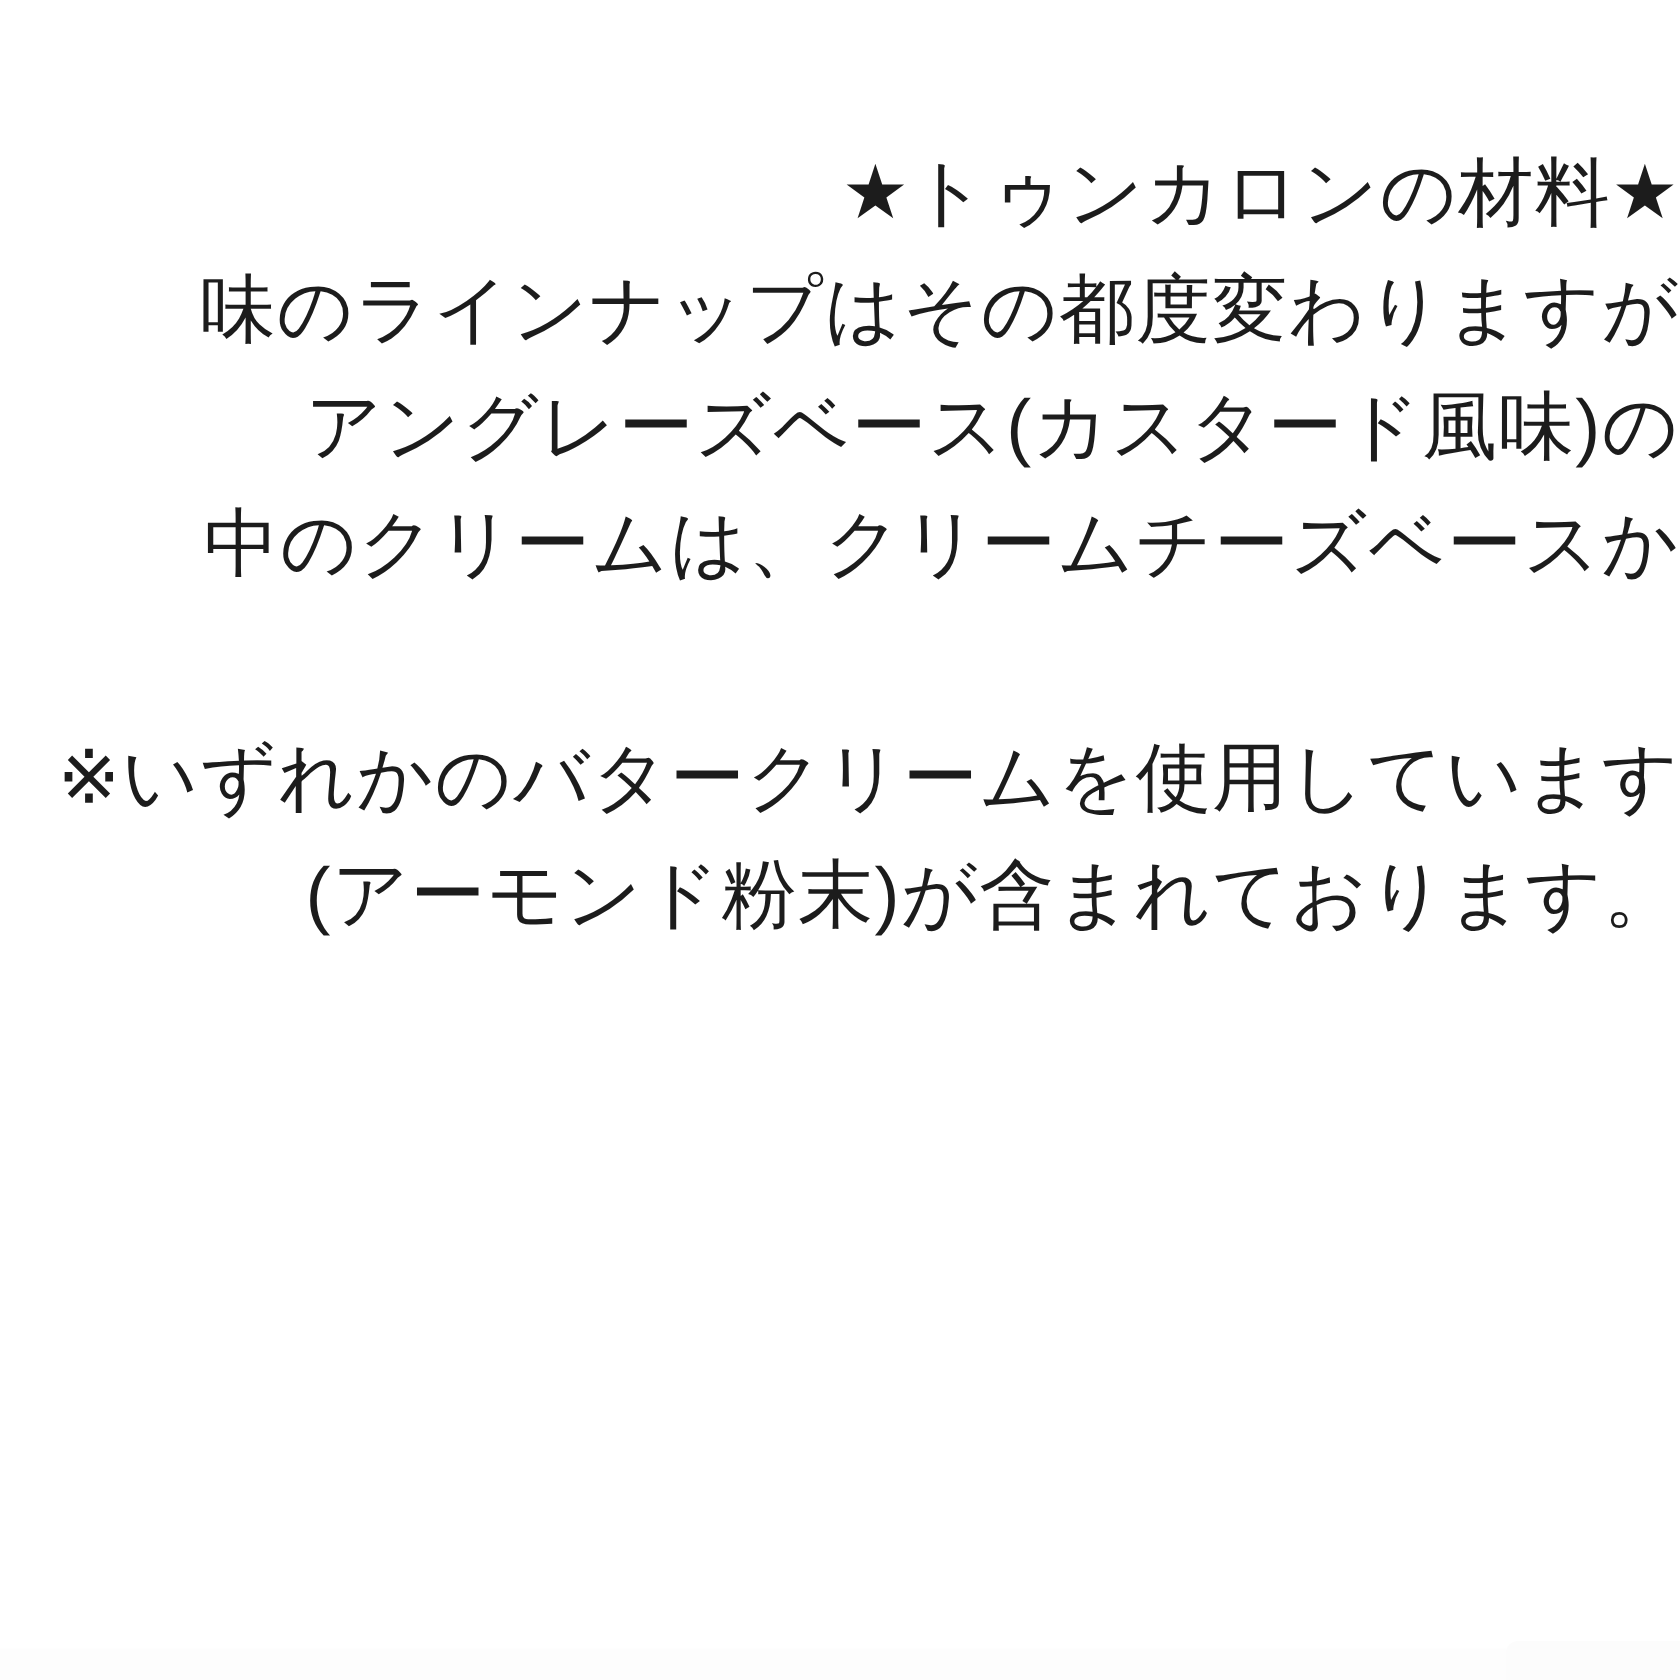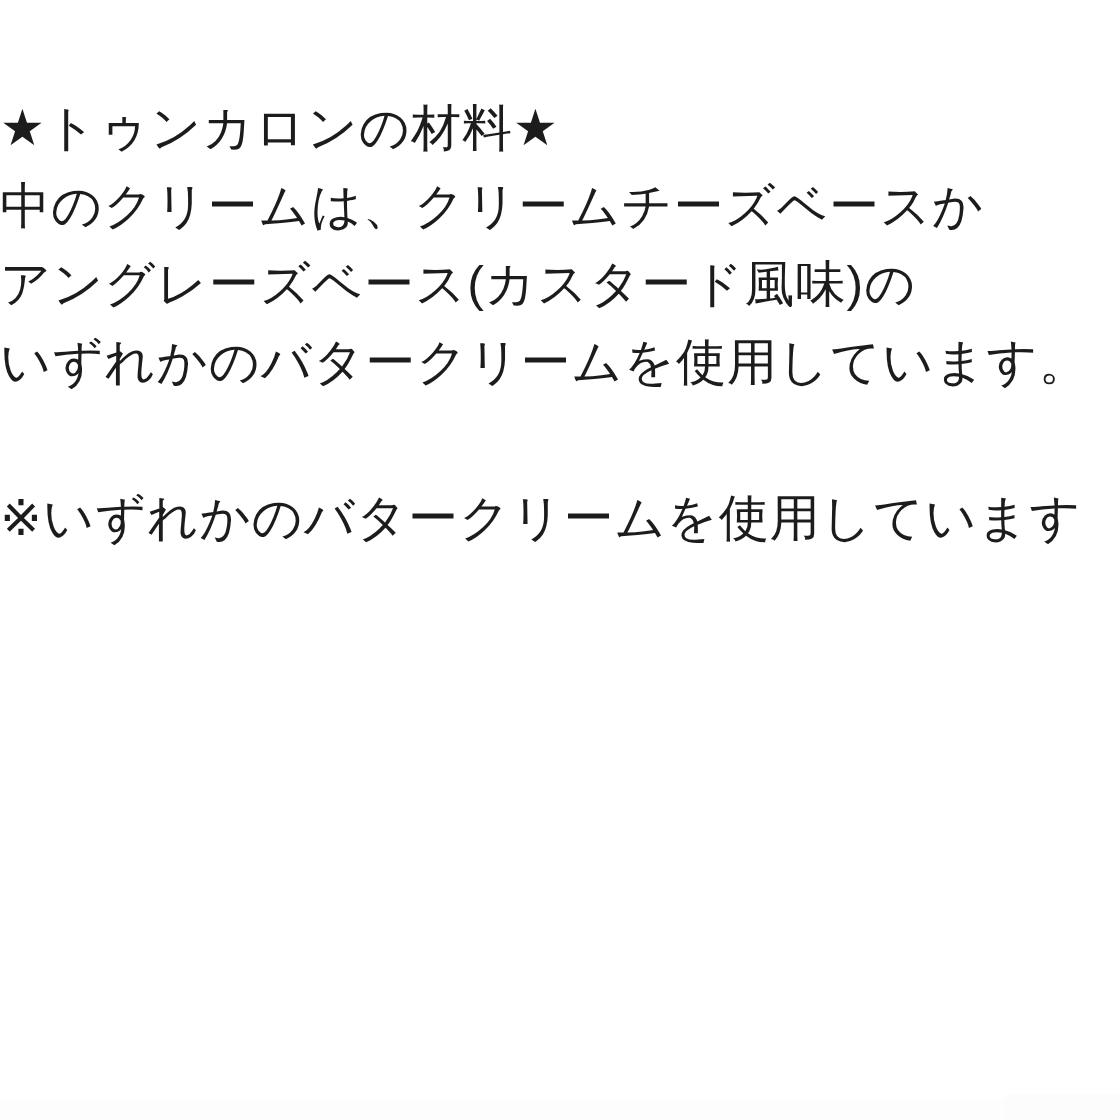--- a/index.html
+++ b/index.html
@@ -13,21 +13,21 @@
     font-family: "Liberation Sans", "DejaVu Sans", sans-serif;
     position: relative;
   }
   .text-canvas {
     position: absolute;
     top: 0;
     left: 0;
     width: 1120px;
     height: 1120px;
     padding-top: 89px;
-    text-align: left;
+    text-align: right;
     color: #1c1c1c;
   }
   .section {
     margin-bottom: 78px;
   }
   .line {
     display: block;
     font-size: 50px;
     line-height: 78px;
     font-weight: 400;
@@ -52,26 +52,27 @@
     background: #fdfdfd;
   }
 </style>
 </head>
 <body>
 
 <div class="text-canvas">
 
   <div class="section">
     <span class="line">★トゥンカロンの材料★</span>
+    <span class="line">味のラインナップはその都度変わりますが</span>
+    <span class="line">アングレーズベース(カスタード風味)の</span>
     <span class="line">中のクリームは、クリームチーズベースか</span>
-    <span class="line">アングレーズベース(カスタード風味)の</span>
-    <span class="line">いずれかのバタークリームを使用しています。</span>
   </div>
 
   <div class="section">
     <span class="line">※いずれかのバタークリームを使用しています</span>
+    <span class="line">(アーモンド粉末)が含まれております。</span>
   </div>
 
 
 </div>
 
 <div class="bottom-strip"></div>
 <div class="corner-badge"></div>
 
 </body></html>

